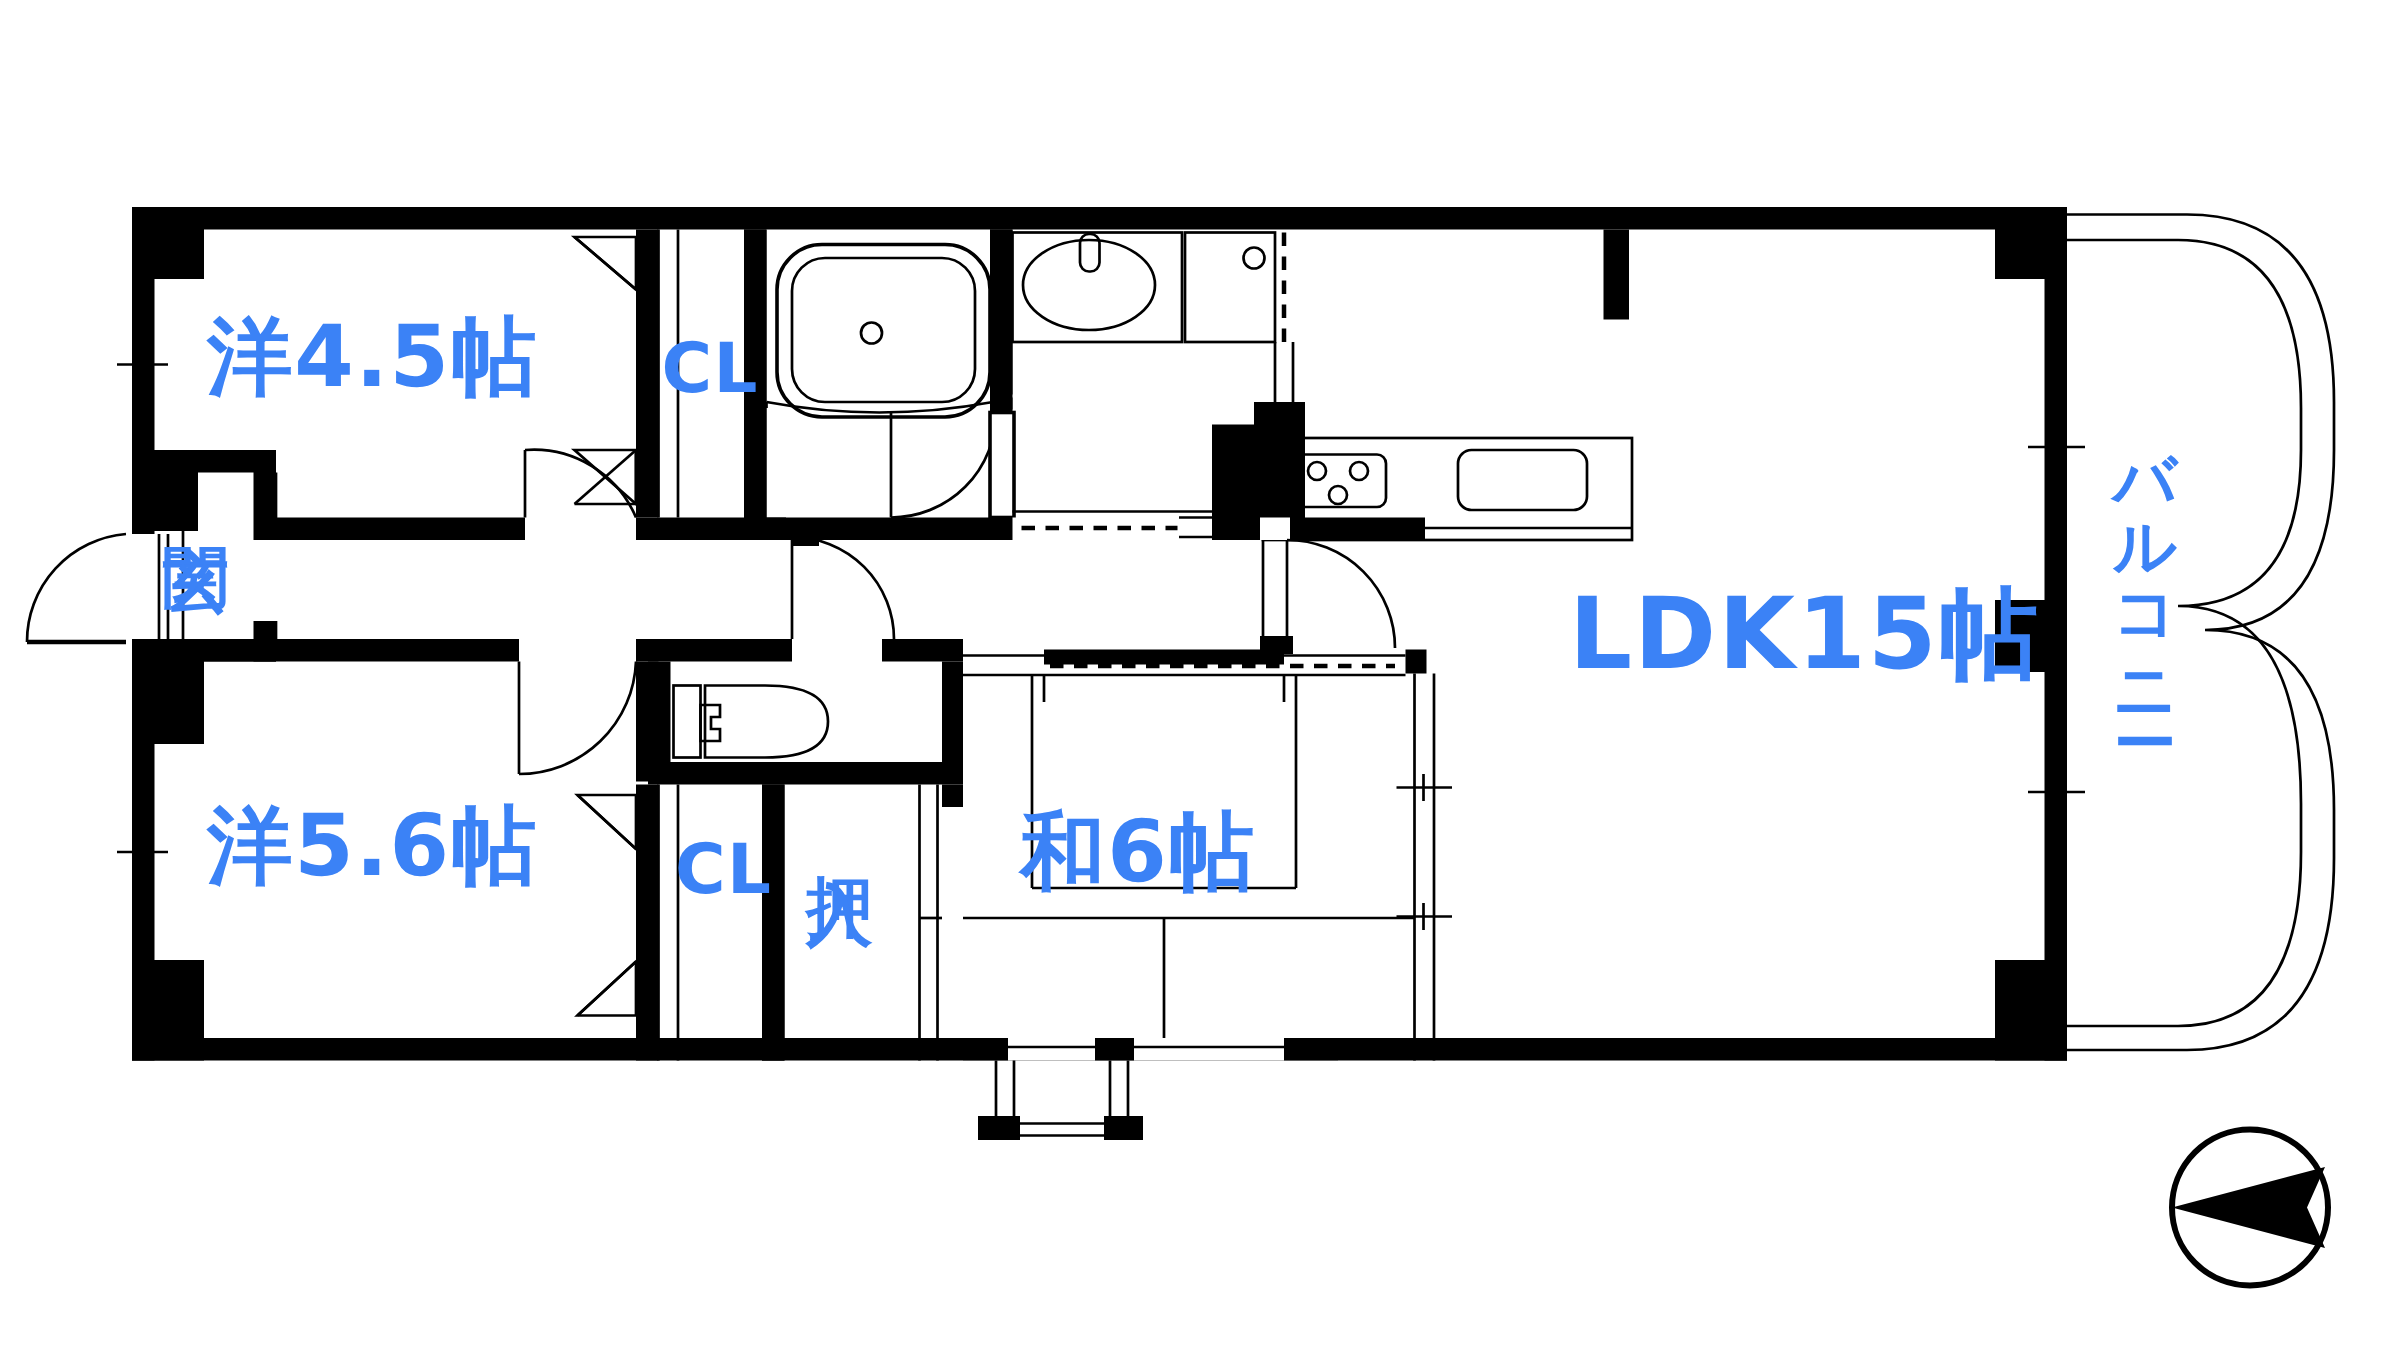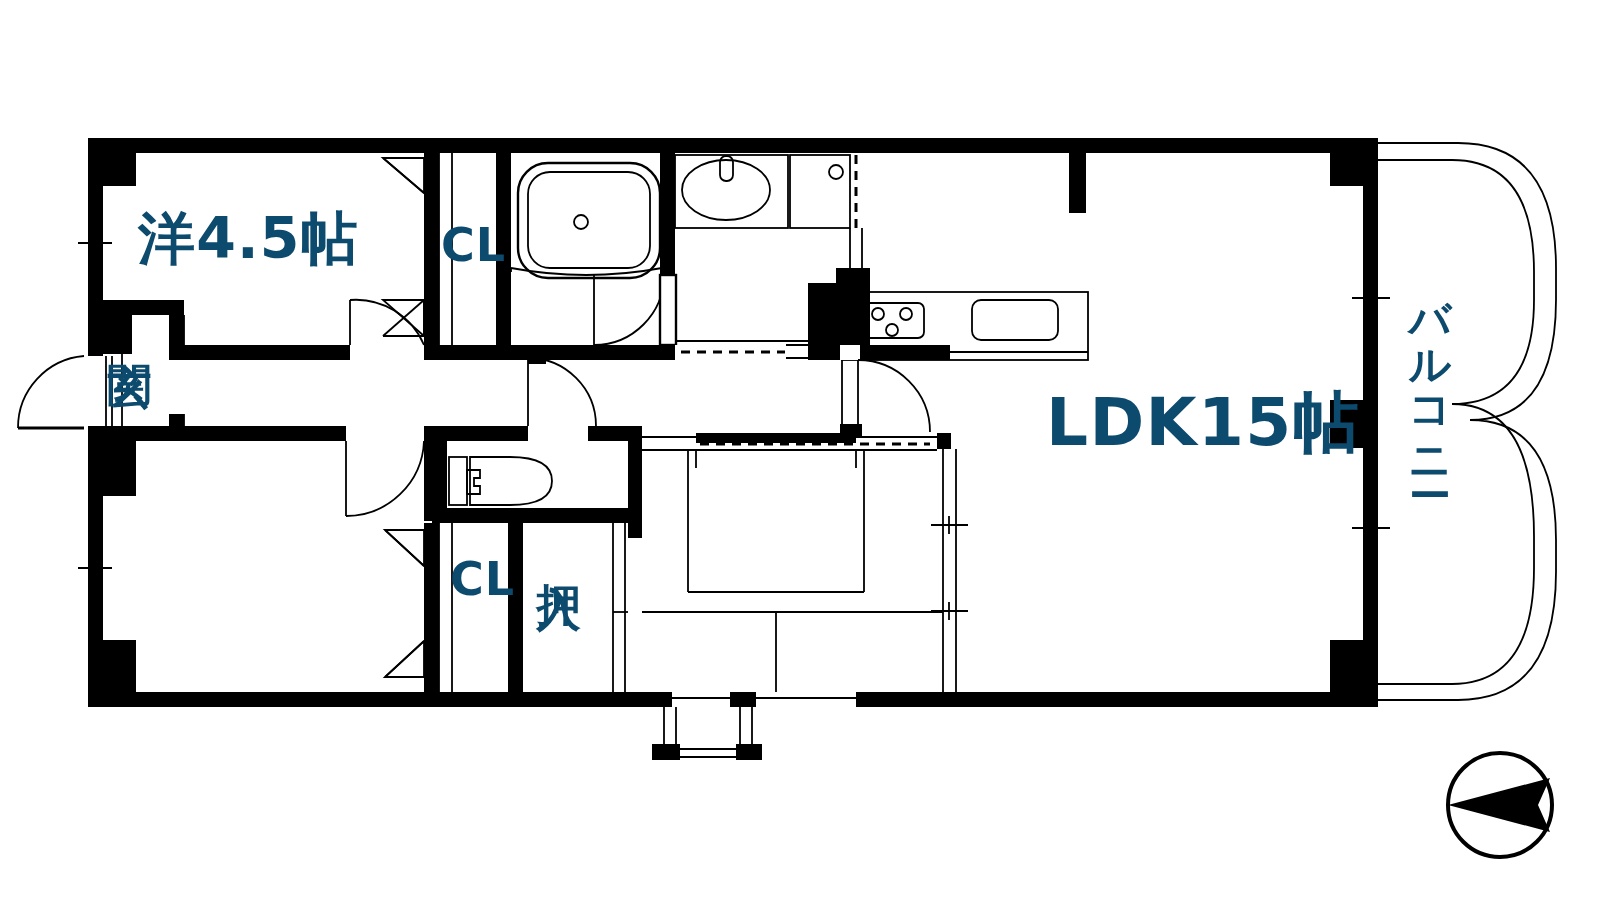--- a/index.html
+++ b/index.html
@@ -1,19 +1,19 @@
 <!DOCTYPE html>
 <html><head>
 <meta charset="utf-8">
 <style>
   html,body{margin:0;padding:0;background:#ffffff;}
   body{font-family:"Liberation Sans","DejaVu Sans",sans-serif;}
   #stage{position:relative;width:1600px;height:900px;background:#ffffff;overflow:hidden;}
   #plan{position:absolute;left:0;top:0;width:1600px;height:900px;}
-  .lbl{position:absolute;color:#0c4a6e;font-weight:bold;white-space:nowrap;
+  .lbl{position:absolute;color:#3b82f6;font-weight:bold;white-space:nowrap;
        font-family:"DejaVu Sans","Liberation Sans",sans-serif;line-height:1;}
   .lbl-h{letter-spacing:0.02em;}
   .lbl-v{writing-mode:vertical-rl;text-orientation:upright;letter-spacing:0.06em;}
 </style>
 </head>
 <body>
 
 <div id="stage">
 
   <svg id="plan" viewBox="0 0 1600 900">
@@ -299,23 +299,25 @@
       <path d="M1448,805 L1550,778 L1538,805 L1550,832 Z" fill="#000"></path>
     </g>
   </svg>
 
   <div class="lbl lbl-h" style="left:138px;top:210px;font-size:57px;">洋4.5帖</div>
 
   <div class="lbl lbl-h" style="left:441px;top:222px;font-size:46px;">CL</div>
 
   <div class="lbl lbl-v" style="left:108px;top:327px;font-size:44px;">玄関</div>
 
+  <div class="lbl lbl-h" style="left:138px;top:536px;font-size:57px;">洋5.6帖</div>
 
   <div class="lbl lbl-h" style="left:450px;top:556px;font-size:46px;">CL</div>
 
   <div class="lbl lbl-v" style="left:537px;top:548px;font-size:44px;">押入</div>
 
+  <div class="lbl lbl-h" style="left:680px;top:540px;font-size:57px;">和6帖</div>
 
   <div class="lbl lbl-h" style="left:1046px;top:390px;font-size:66px;">LDK15帖</div>
 
   <div class="lbl lbl-v" style="left:1409px;top:272px;font-size:42px;">バルコニー</div>
 
 </div>
 
 </body></html>

